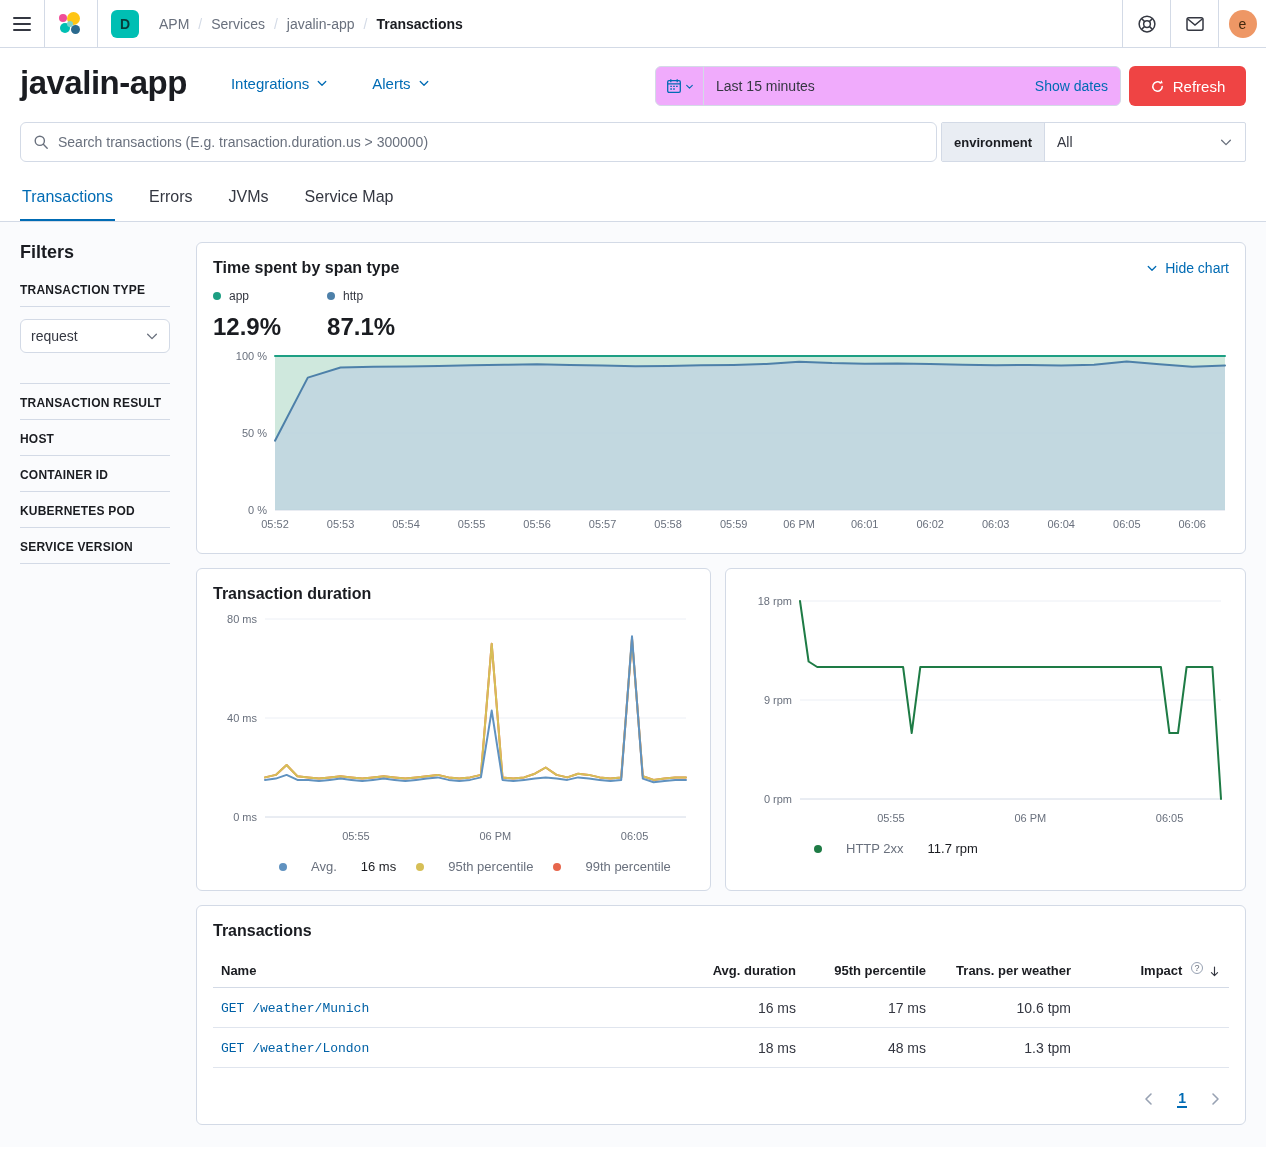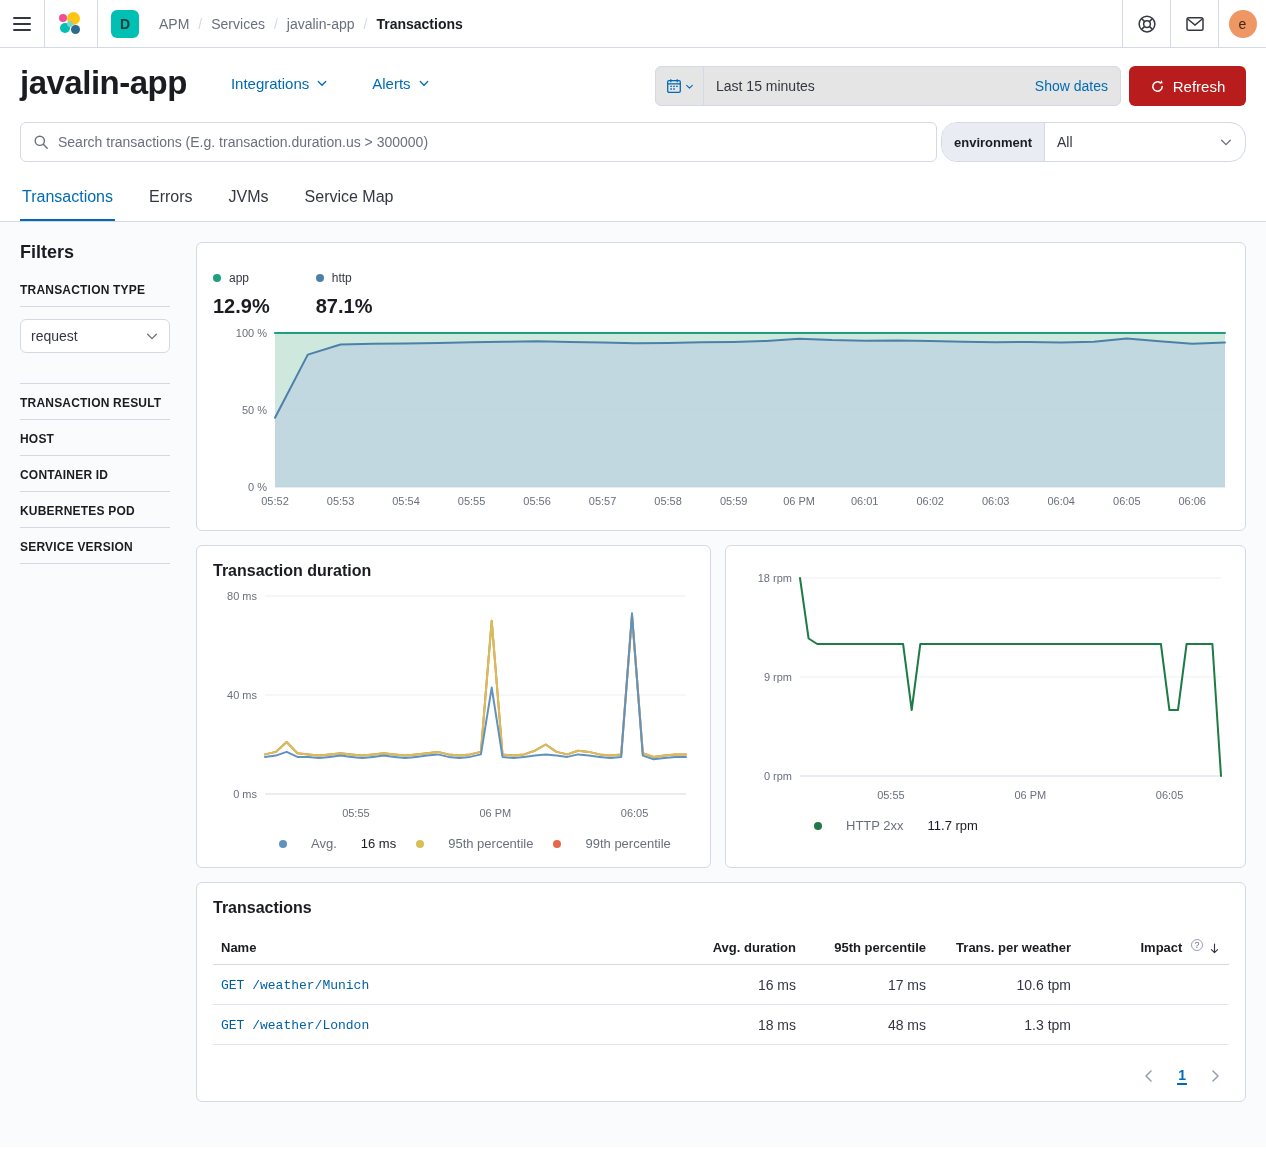--- a/index.html
+++ b/index.html
@@ -22,32 +22,32 @@
   .tb-right { margin-left:auto; display:flex; align-items:stretch; }
   .tb-icon-btn { width:48px; display:flex; align-items:center; justify-content:center; cursor:pointer; }
   .avatar { width:28px; height:28px; border-radius:50%; background:#ee9765; color:#43290f; font-size:14px; display:flex; align-items:center; justify-content:center; }
 
   
   .header { padding:16px 20px 0; display:flex; justify-content:space-between; align-items:flex-start; background:#fff; }
   .h-left { display:flex; align-items:center; gap:44px; }
   .page-title { font-size:33px; font-weight:600; color:#1a1c21; letter-spacing:-0.5px; }
   .h-link { color:#006bb4; font-size:15px; display:flex; align-items:center; gap:7px; cursor:pointer; }
   .h-right { display:flex; align-items:center; gap:8px; margin-top:2px; }
-  .datepicker { display:flex; width:466px; height:40px; border:1px solid #d3dae6; border-radius:6px; background:#e5e5e5; overflow:hidden; }
+  .datepicker { display:flex; width:466px; height:40px; border:1px solid #d3dae6; border-radius:6px; background:#f0abfc; overflow:hidden; }
   .cal-btn { width:48px; display:flex; align-items:center; justify-content:center; gap:3px; border-right:1px solid #d3dae6; color:#006bb4; cursor:pointer; }
   .dp-body { flex:1; display:flex; align-items:center; justify-content:space-between; padding:0 12px; }
   .show-dates { color:#006bb4; font-weight:500; cursor:pointer; }
-  .refresh-btn { height:40px; min-width:117px; background:#b91c1c; color:#fff; border:none; border-radius:6px; font-size:15px; font-weight:500; display:flex; align-items:center; justify-content:center; gap:8px; cursor:pointer; font-family:inherit; }
+  .refresh-btn { height:40px; min-width:117px; background:#ef4444; color:#fff; border:none; border-radius:6px; font-size:15px; font-weight:500; display:flex; align-items:center; justify-content:center; gap:8px; cursor:pointer; font-family:inherit; }
 
   
   .search-row { padding:16px 20px 0; display:flex; gap:4px; background:#fff; }
   .searchbox { flex:1; height:40px; border:1px solid #d3dae6; border-radius:6px; display:flex; align-items:center; padding:0 12px; gap:9px; background:#fff; }
   .searchbox input { flex:1; border:none; outline:none; font-size:14px; font-family:inherit; color:#343741; background:transparent; }
   .searchbox input::placeholder { color:#69707d; }
-  .envgroup { width:305px; height:40px; border:1px solid #d3dae6; border-radius:16px; display:flex; align-items:center; background:#fff; overflow:hidden; cursor:pointer; }
+  .envgroup { width:305px; height:40px; border:1px solid #d3dae6; border-radius:2px; display:flex; align-items:center; background:#fff; overflow:hidden; cursor:pointer; }
   .env-prefix { background:#e9edf3; border-right:1px solid #d3dae6; height:100%; display:flex; align-items:center; padding:0 12px; font-size:13px; font-weight:700; color:#1a1c21; }
   .env-value { flex:1; padding:0 12px; font-size:14px; color:#343741; }
   .env-chev { padding-right:12px; color:#69707d; display:flex; }
 
   
   .tabs { margin-top:14px; padding:0 20px; border-bottom:1px solid #d3dae6; display:flex; gap:32px; background:#fff; }
   .tab { font-size:16px; padding:12px 2px 13px; color:#343741; cursor:pointer; border-bottom:2px solid transparent; }
   .tab.active { color:#006bb4; border-bottom-color:#006bb4; }
 
   
@@ -60,21 +60,21 @@
 
   .main { flex:1; display:flex; flex-direction:column; gap:14px; }
   .panel { background:#fff; border:1px solid #d3dae6; border-radius:6px; padding:16px; }
   .panel-head { display:flex; justify-content:space-between; align-items:center; }
   .panel-title { font-size:16px; font-weight:700; color:#1a1c21; }
   .hide-chart { color:#006bb4; font-size:14px; display:flex; align-items:center; gap:7px; cursor:pointer; }
 
   .span-legend { display:flex; gap:46px; margin-top:12px; }
   .sl-col .dotrow { display:flex; align-items:center; gap:8px; font-size:12px; color:#343741; }
   .dot { width:8px; height:8px; border-radius:50%; flex:none; }
-  .sl-pct { font-size:20px; font-weight:700; color:#1a1c21; margin-top:10px; }
+  .sl-pct { font-size:24px; font-weight:700; color:#1a1c21; margin-top:10px; }
 
   svg { font-family:"Liberation Sans",sans-serif; display:block; }
   .chart1 { margin-top:8px; }
 
   .row2 { display:flex; gap:14px; }
   .panel.duration { width:515px; flex:none; }
   .panel.rpm { flex:1; }
   .chart-legend { display:flex; gap:20px; margin-top:10px; font-size:13px; color:#69707d; align-items:center; }
   .cl-item { display:flex; align-items:center; gap:24px; }
   .cl-item b { color:#1a1c21; font-weight:500; }
@@ -239,20 +239,29 @@
     <hr class="f-hr">
     <div class="f-label">KUBERNETES POD</div>
     <hr class="f-hr">
     <div class="f-label">SERVICE VERSION</div>
     <hr class="f-hr">
   </div>
 
   <div class="main">
 
     <div class="panel">
+      <div class="panel-head">
+        <div class="panel-title">Time spent by span type</div>
+        <div class="hide-chart">
+          <svg width="12" height="12" viewBox="0 0 16 16">
+              <path d="M3 6l5 5 5-5" fill="none" stroke="currentColor" stroke-width="1.7" stroke-linecap="round" stroke-linejoin="round"></path>
+            </svg>
+          <span>Hide chart</span>
+        </div>
+      </div>
       <div class="span-legend">
         <div class="sl-col">
           <div class="dotrow">
             <span class="dot" style="background: rgb(29, 159, 131);"></span>
             <span>app</span>
           </div>
           <div class="sl-pct">12.9%</div>
         </div>
         <div class="sl-col">
           <div class="dotrow">

